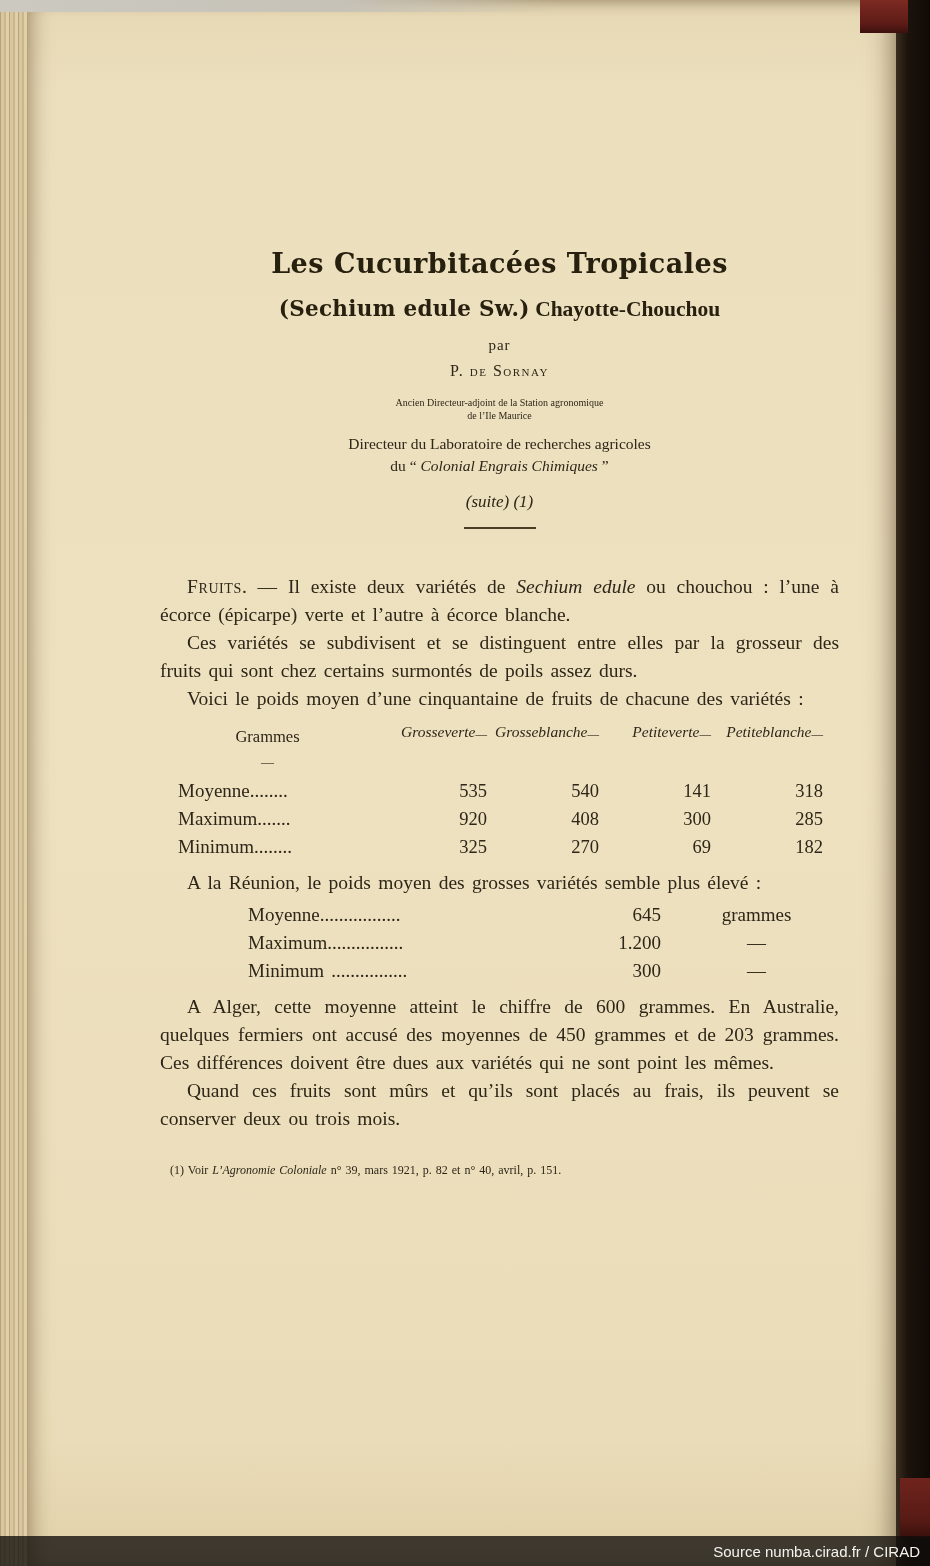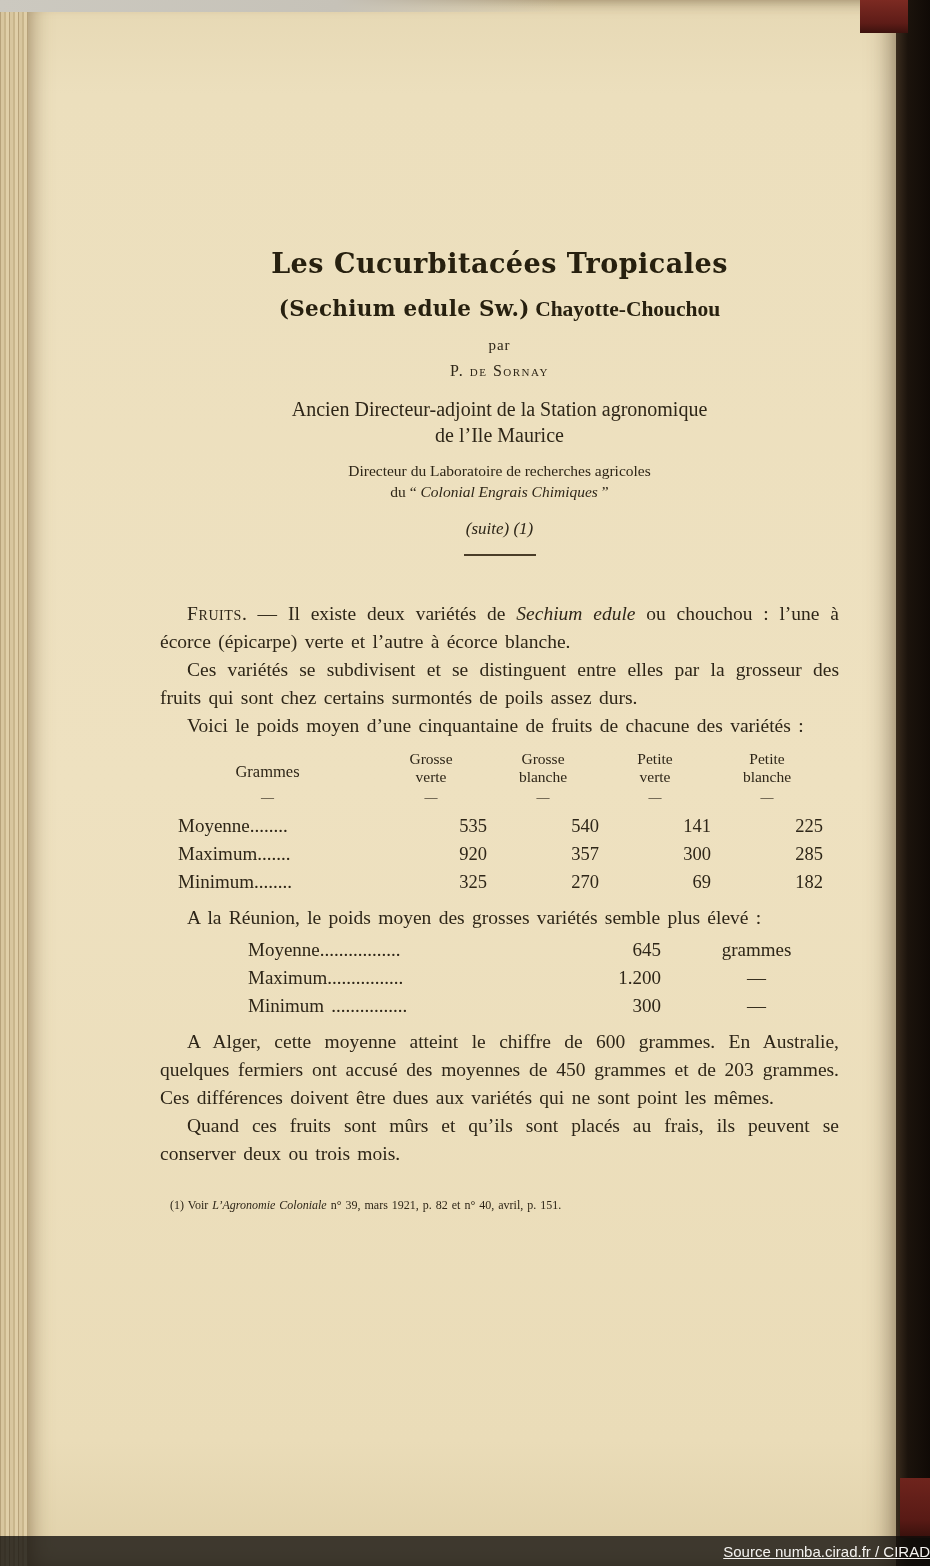--- a/index.html
+++ b/index.html
@@ -36,56 +36,56 @@
   .content { position:absolute; left:132px; right:58px; top:0; }
 
   
   .doc-header { padding-top:248px; text-align:center; }
   .title { font-family:"DejaVu Serif",serif; font-weight:700; font-size:27px; letter-spacing:.5px; color:#27200f; }
   .subtitle { margin-top:17px; font-size:21.5px; color:#27200f; }
   .subtitle .heavy { font-family:"DejaVu Serif",serif; font-weight:700; letter-spacing:.3px; }
   .subtitle .semiheavy { font-weight:700; }
   .byline { margin-top:15px; font-size:15px; letter-spacing:1px; }
   .author { margin-top:8px; font-size:16px; font-variant:small-caps; letter-spacing:1.5px; }
-  .affil { margin-top:16px; font-size:20px; line-height:1.32; }
+  .affil { margin-top:16px; font-size:10px; line-height:1.32; }
   .affil2 { margin-top:11px; font-size:15.5px; line-height:1.38; }
   .ital { font-style:italic; }
   .suite { margin-top:16px; font-size:17px; font-style:italic; }
   .sep { width:72px; border-top:2px solid #4a3d28; margin:15px auto 0; }
 
   
   .doc-body { margin-top:44px; font-size:19.5px; line-height:28px; text-align:justify; word-spacing:2.5px; }
   .doc-body p { text-indent:27px; margin:0; }
   .sc { font-variant:small-caps; letter-spacing:.6px; }
 
   
   .wtable { margin:10px 0 8px; }
   .wt-head, .wt-row { display:grid; grid-template-columns:215px 112px 112px 112px 112px; }
-  .wt-col { text-align:center; font-size:15.5px; line-height:1.18; display:flex; flex-direction:column; justify-content:flex-end; }
+  .wt-col { text-align:center; font-size:15.5px; line-height:1.18; display:flex; justify-content:flex-end;font-style:italic; }
   .wt-rowhead { font-size:16.5px; display:flex; flex-direction:column; justify-content:flex-end; align-items:center; }
   .dash { font-size:13px; line-height:1.4; margin-top:2px; }
   .wt-row { line-height:28px; font-size:19px; }
   .wt-row .lbl { padding-left:18px; text-align:left; }
   .wt-row .val { text-align:right; font-size:18.5px; }
   .wt-head { margin-bottom:6px; }
 
   
   .rtable { margin:4px 0 8px 88px; font-size:19px; }
   .rt-row { display:grid; grid-template-columns:300px 85px 135px; line-height:28px;gap:28px; }
   .rt-value { text-align:right; }
   .rt-unit { text-align:center; }
 
   
   .footnote { margin-top:30px; font-size:12px; line-height:1.3; text-align:left; text-indent:10px; word-spacing:1px; }
 
   
   .source-bar { position:absolute; left:0; right:0; bottom:0; height:30px; z-index:9;
     background:rgba(15,13,10,.78); color:#f4f3f0;
-    display:flex; align-items:center; justify-content:flex-end; 
-    font-family:"Liberation Sans","DejaVu Sans",sans-serif; font-size:15px;text-decoration:underline; }
+    display:flex; align-items:center; justify-content:flex-end; padding-right:10px;
+    font-family:"Liberation Sans","DejaVu Sans",sans-serif; font-size:15px; }
 </style>
 </head>
 <body>
 
 <div class="scanner-strip"></div>
 <div class="page-edges"></div>
 <div class="binding"></div>
 <div class="spine-red-top"></div>
 <div class="spine-red-bottom"></div>
 
@@ -141,26 +141,26 @@
             <span>Petite</span>
             <span>blanche</span>
             <span class="dash">—</span>
           </div>
         </div>
         <div class="wt-row">
           <span class="lbl">Moyenne........</span>
           <span class="val">535</span>
           <span class="val">540</span>
           <span class="val">141</span>
-          <span class="val">225</span>
+          <span class="val">318</span>
         </div>
         <div class="wt-row">
           <span class="lbl">Maximum.......</span>
           <span class="val">920</span>
-          <span class="val">357</span>
+          <span class="val">408</span>
           <span class="val">300</span>
           <span class="val">285</span>
         </div>
         <div class="wt-row">
           <span class="lbl">Minimum........</span>
           <span class="val">325</span>
           <span class="val">270</span>
           <span class="val">69</span>
           <span class="val">182</span>
         </div>

